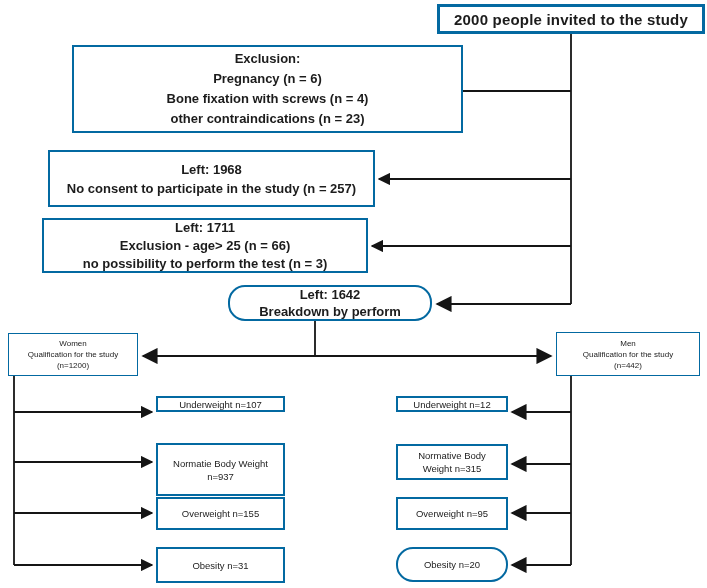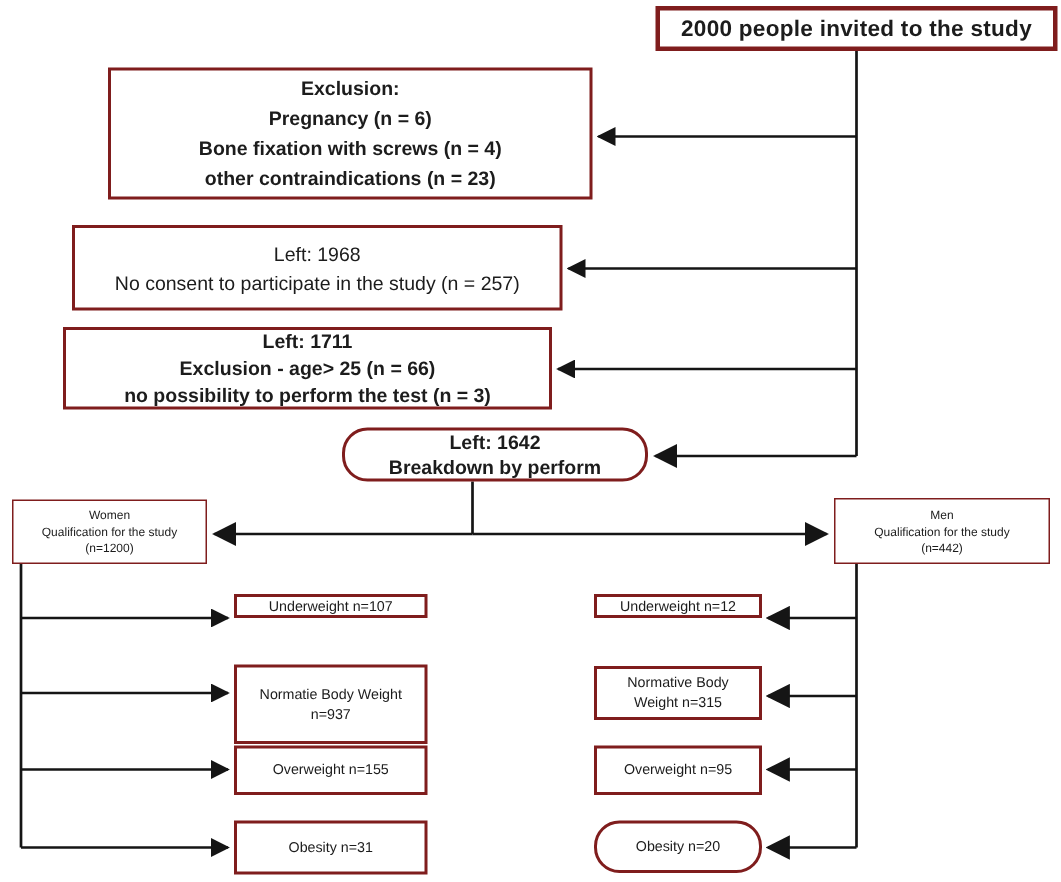--- a/index.html
+++ b/index.html
@@ -2,30 +2,30 @@
 <html><head>
 <meta charset="utf-8">
 <style>
   html,body{margin:0;padding:0;background:#ffffff;}
   .canvas{
     position:relative;width:707px;height:588px;background:#ffffff;
     font-family:"Liberation Sans", sans-serif;color:#1c1c1c;overflow:hidden;
   }
   .arrows{position:absolute;left:0;top:0;width:707px;height:588px;}
   .box{
-    position:absolute;background:#ffffff;border:2px solid #7f1d1d;
+    position:absolute;background:#ffffff;border:2px solid #0369a1;
     display:flex;flex-direction:column;justify-content:center;align-items:center;
     text-align:center;box-sizing:border-box;
   }
   .box-invited{left:437px;top:4px;width:268px;height:30px;border-width:3px;
     font-size:15px;font-weight:600;white-space:nowrap;letter-spacing:0.2px;}
-  .box-exclusion{left:72px;top:45px;width:323px;height:88px;
+  .box-exclusion{left:72px;top:45px;width:391px;height:88px;
     font-size:13px;font-weight:600;line-height:20px;}
   .box-1968{left:48px;top:150px;width:327px;height:57px;
-    font-size:13px;font-weight:400;line-height:19px;padding:0 2px;}
+    font-size:13px;font-weight:700;line-height:19px;padding:0 2px;}
   .box-1711{left:42px;top:218px;width:326px;height:55px;
     font-size:13px;font-weight:600;line-height:18px;}
   .box-1642{left:228px;top:285px;width:204px;height:36px;
     font-size:13px;font-weight:600;line-height:17px;border-radius:17px;}
   .box-women{left:8px;top:333px;width:130px;height:43px;
     font-size:8px;font-weight:400;line-height:11px;border-width:1.5px;}
   .box-men{left:556px;top:332px;width:144px;height:44px;
     font-size:8px;font-weight:400;line-height:11px;border-width:1.5px;}
   .cat{font-size:9.5px;font-weight:400;line-height:13px;padding:2px 4px;}
   .wcat{left:156px;width:129px;}

